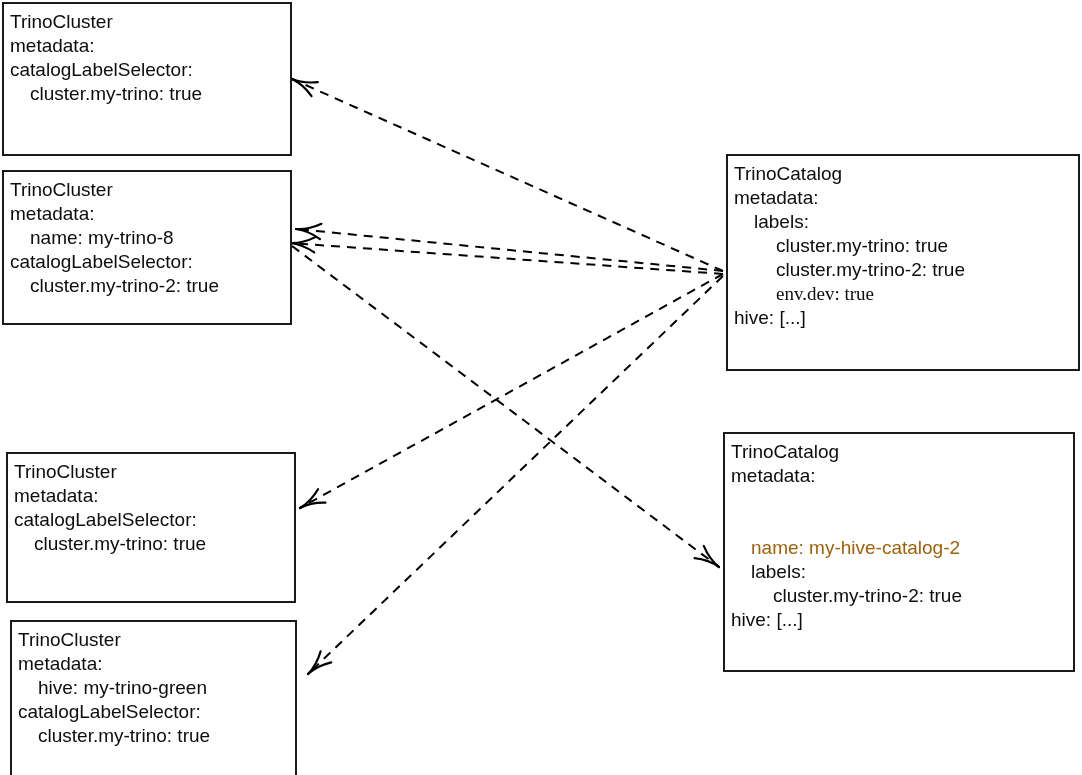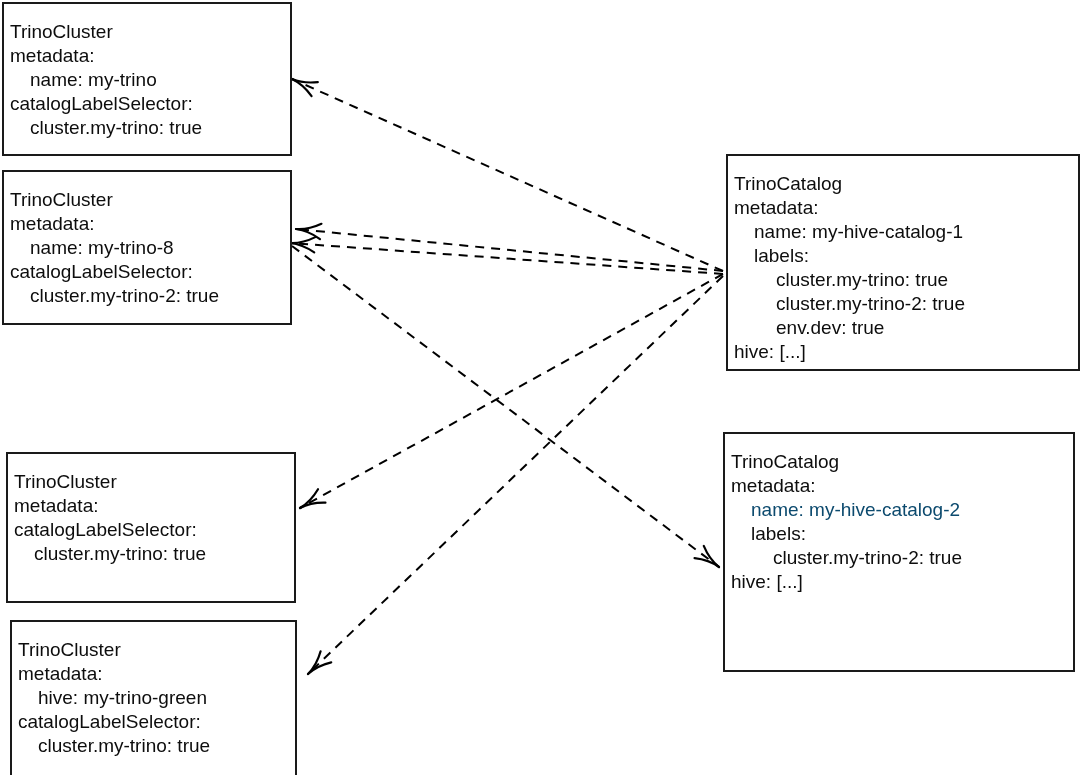--- a/index.html
+++ b/index.html
@@ -16,21 +16,21 @@
     font-family: "Liberation Sans", sans-serif;
   }
   .node {
     position: absolute;
     box-sizing: border-box;
     background: #ffffff;
     border: 2px solid #1a1a1a;
     z-index: 2;
   }
   .node .lines {
-    padding: 16px 0 0 6px;
+    padding: 6px 0 0 6px;
   }
   .node .ln {
     display: block;
     font-size: 19px;
     line-height: 24px;
     color: #0d0d0d;
     white-space: pre;
     font-family: "Liberation Sans", sans-serif;
   }
   .ind1 { padding-left: 20px; }
@@ -91,21 +91,20 @@
           <path d="M 719 567 Q 708.8675116822009 559.8104004504088 694.5287362384532 558.2160800372039" stroke="#000000" stroke-width="2.2" fill="none" stroke-linecap="round"></path>
           <path d="M 719 567 Q 709.2782408218478 559.2640411275762 703.762768769644 545.9328031187662" stroke="#000000" stroke-width="2.2" fill="none" stroke-linecap="round"></path>
         </g>
       </g>
     </svg>
   <div id="nodes">
       <div class="node" style="left: 2px; top: 2px; width: 290px; height: 154px; border-width: 2px; border-color: rgb(26, 26, 26); background: rgb(255, 255, 255);">
         <div class="lines">
           <span class="ln" style="color: rgb(13, 13, 13);">TrinoCluster</span>
           <span class="ln" style="color: rgb(13, 13, 13);">metadata:</span>
-          <span class="ln ind1" style="color: rgb(13, 13, 13);">name: my-trino</span>
           <span class="ln" style="color: rgb(13, 13, 13);">catalogLabelSelector:</span>
           <span class="ln ind1" style="color: rgb(13, 13, 13);">cluster.my-trino: true</span>
         </div>
       </div>
       <div class="node" style="left: 2px; top: 170px; width: 290px; height: 155px; border-width: 2px; border-color: rgb(26, 26, 26); background: rgb(255, 255, 255);">
         <div class="lines">
           <span class="ln" style="color: rgb(13, 13, 13);">TrinoCluster</span>
           <span class="ln" style="color: rgb(13, 13, 13);">metadata:</span>
           <span class="ln ind1" style="color: rgb(13, 13, 13);">name: my-trino-8</span>
           <span class="ln" style="color: rgb(13, 13, 13);">catalogLabelSelector:</span>
@@ -126,32 +125,31 @@
           <span class="ln" style="color: rgb(13, 13, 13);">metadata:</span>
           <span class="ln ind1" style="color: rgb(13, 13, 13);">hive: my-trino-green</span>
           <span class="ln" style="color: rgb(13, 13, 13);">catalogLabelSelector:</span>
           <span class="ln ind1" style="color: rgb(13, 13, 13);">cluster.my-trino: true</span>
         </div>
       </div>
       <div class="node" style="left: 726px; top: 154px; width: 354px; height: 217px; border-width: 2px; border-color: rgb(26, 26, 26); background: rgb(255, 255, 255);">
         <div class="lines">
           <span class="ln" style="color: rgb(13, 13, 13);">TrinoCatalog</span>
           <span class="ln" style="color: rgb(13, 13, 13);">metadata:</span>
-          <span class="ln ind1" style="color: rgb(13, 13, 13);">name: my-hive-catalog-1</span>
           <span class="ln ind1" style="color: rgb(13, 13, 13);">labels:</span>
           <span class="ln ind2" style="color: rgb(13, 13, 13);">cluster.my-trino: true</span>
           <span class="ln ind2" style="color: rgb(13, 13, 13);">cluster.my-trino-2: true</span>
-          <span class="ln ind2" style="color: rgb(13, 13, 13);">env.dev: true</span>
+          <span class="ln ind2" style="color: rgb(13, 13, 13); font-family: Liberation Serif, serif;">env.dev: true</span>
           <span class="ln" style="color: rgb(13, 13, 13);">hive: [...]</span>
         </div>
       </div>
       <div class="node" style="left: 723px; top: 432px; width: 352px; height: 240px; border-width: 2px; border-color: rgb(26, 26, 26); background: rgb(255, 255, 255);">
         <div class="lines">
           <span class="ln" style="color: rgb(13, 13, 13);">TrinoCatalog</span>
           <span class="ln" style="color: rgb(13, 13, 13);">metadata:</span>
-          <span class="ln ind1" style="color: #0c4a6e;">name: my-hive-catalog-2</span>
+          <span class="ln ind1" style="color: #a16207; margin-top: 48px;">name: my-hive-catalog-2</span>
           <span class="ln ind1" style="color: rgb(13, 13, 13);">labels:</span>
           <span class="ln ind2" style="color: rgb(13, 13, 13);">cluster.my-trino-2: true</span>
           <span class="ln" style="color: rgb(13, 13, 13);">hive: [...]</span>
         </div>
       </div>
     </div>
 </div>
 
 </body></html>

